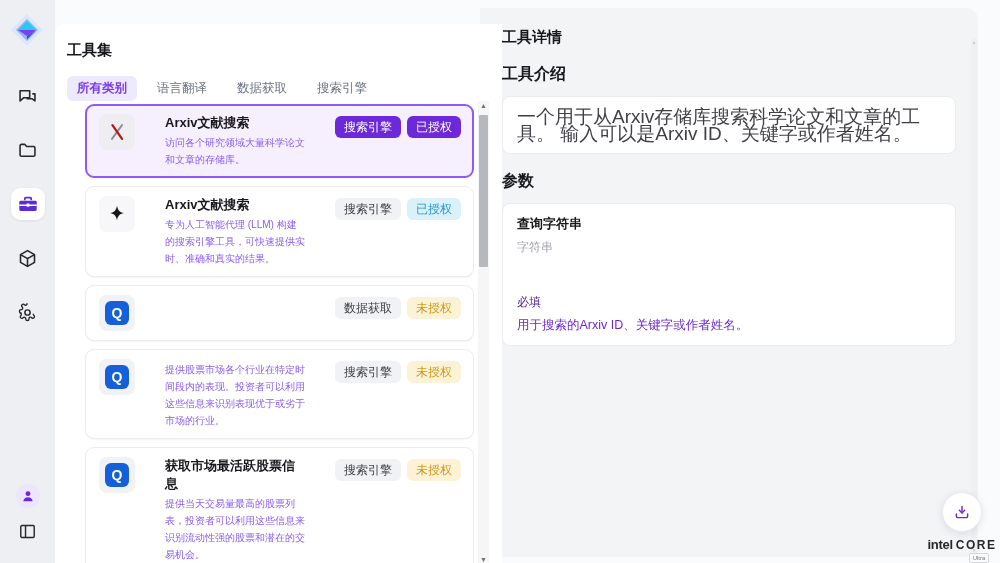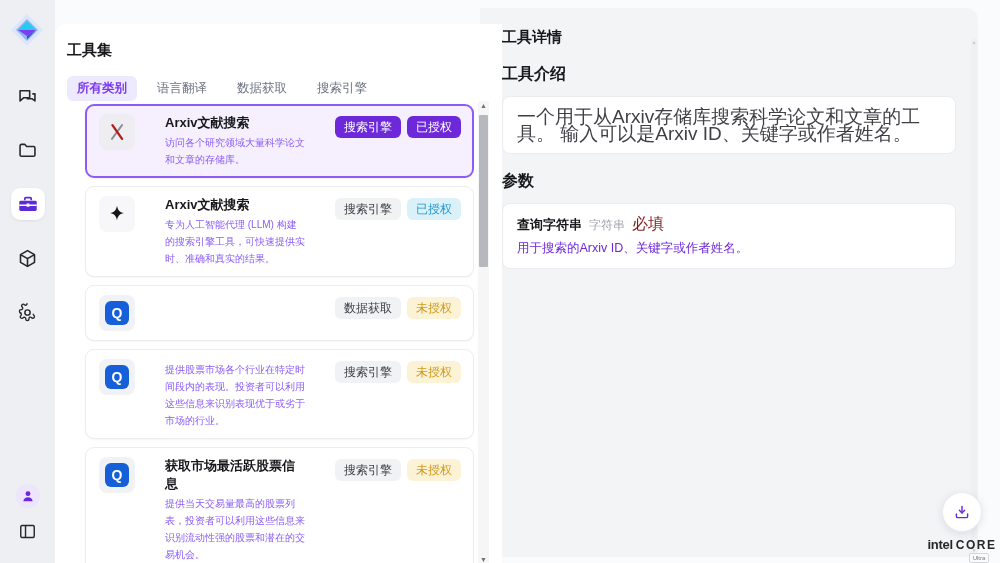--- a/index.html
+++ b/index.html
@@ -43,24 +43,24 @@
   .vscroll .arr { position:absolute; left:0; width:11px; height:10px; font-size:7px; color:#6f7278; text-align:center; line-height:10px; cursor:pointer; }
   .vscroll .arr.up { top:0; } .vscroll .arr.down { bottom:0; }
   .vscroll .thumb { position:absolute; left:1px; top:14px; width:9px; height:152px; background:#b6b8bd; border-radius:1px; cursor:pointer; }
 
   
   .detail-panel { position:absolute; left:480px; top:8px; width:498px; height:549px; background:#f3f4f6; border-radius:0 12px 0 0; padding:20px 22px; z-index:1; }
   .detail-title { font-size:15px; font-weight:700; color:#17181c; }
   .section-h { margin-top:17px; font-size:16px; font-weight:700; color:#17181c; }
   .white-box { margin-top:11px; background:#fff; border:1px solid #ebecef; border-radius:8px; padding:11px 14px; }
   .intro-text { font-size:19px; color:#3f3f46; line-height:17px; }
-  .param-row { display:flex; align-items:baseline; gap:7px; line-height:17px; }
+  .param-row { display:flex; align-items:baseline; gap:7px; line-height:17px;flex-direction:column; }
   .param-name { font-size:13px; font-weight:700; color:#17181c; }
   .param-type { font-size:12px; color:#a1a1aa; }
-  .param-req  { font-size:16px; color:#7f1d1d; }
+  .param-req  { font-size:12px; color:#4c1d95;margin-top:31px; }
   .param-desc { margin-top:6px; font-size:12.5px; color:#6d28d9; line-height:17px; }
 
   
   .rscroll { position:absolute; right:1px; top:30px; width:6px; height:516px; background:#eff0f2; border-radius:3px; }
   .rscroll span { position:absolute; left:0; width:6px; font-size:5px; color:#c6c9ce; text-align:center; }
   .rscroll .up { top:1px; } .rscroll .down { bottom:1px; }
 
   
   .fab { position:absolute; left:942px; top:492px; width:40px; height:40px; border-radius:50%; background:#ffffff; border:1px solid #ececf0; box-shadow:0 2px 8px rgba(20,20,40,.10); display:flex; align-items:center; justify-content:center; cursor:pointer; z-index:4; }
   .brand { position:absolute; left:922px; top:537px; width:80px; display:flex; flex-direction:column; align-items:center; z-index:4; }

